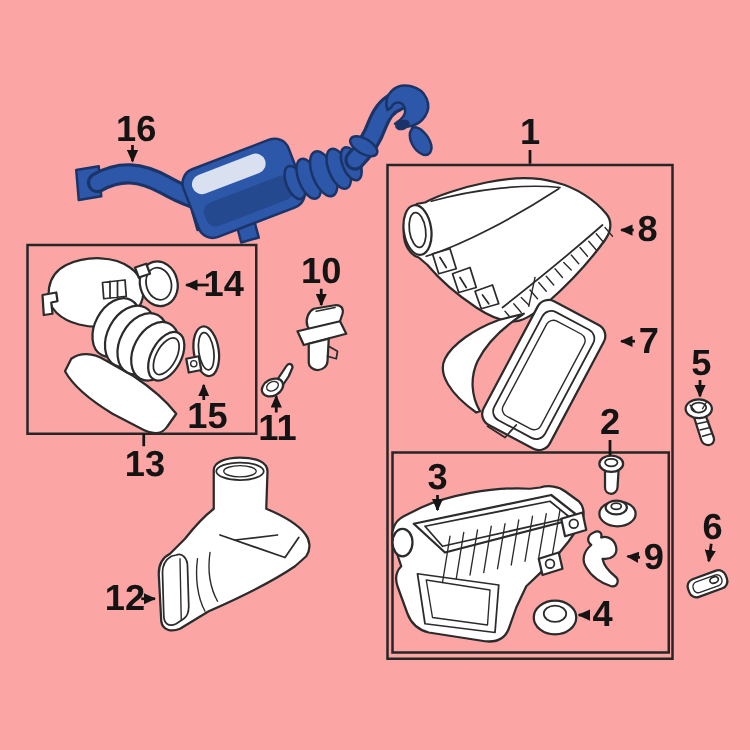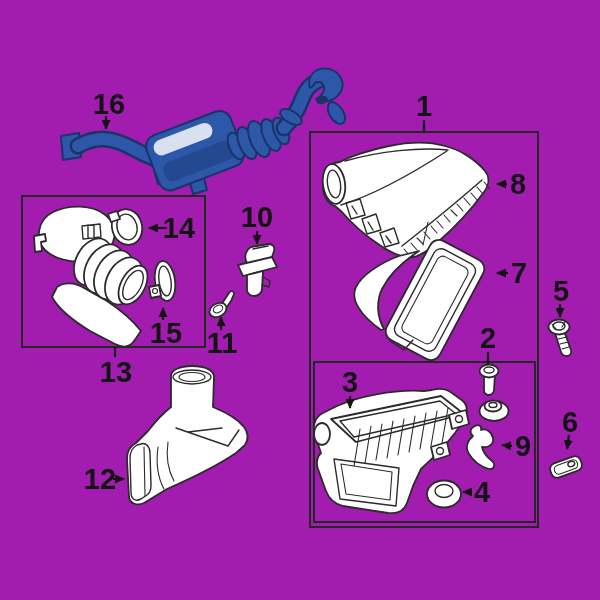--- a/index.html
+++ b/index.html
@@ -1,16 +1,16 @@
 <!DOCTYPE html>
 <html style="--hl-fill: #2d57a9; --hl-stroke: #1a3468; --hl-light: #d9e1f1; --hl-shade: #24498f;"><head>
 <meta charset="utf-8">
 <style>
   html,body{margin:0;padding:0;background:#fff;}
-  .stage{position:relative;width:600px;height:600px;background:#a21caf;overflow:hidden;
+  .stage{position:relative;width:600px;height:600px;background:#fca5a5;overflow:hidden;
          font-family:"Liberation Sans",sans-serif;}
   svg{display:block}
   
   .k {fill:#ffffff;stroke:#2b2b2b;stroke-width:1.8;stroke-linejoin:round;}
   .kl{fill:none;stroke:#2b2b2b;stroke-width:1.4;stroke-linejoin:round;stroke-linecap:round;}
   .kt{fill:none;stroke:#2b2b2b;stroke-width:1.1;stroke-linejoin:round;stroke-linecap:round;}
   .box{fill:none;stroke:#262626;stroke-width:2;}
   .leader{stroke:#141414;stroke-width:2.2;fill:none;}
   .lab{font-family:"Liberation Sans",sans-serif;font-size:29px;font-weight:700;fill:#141414;}
   

